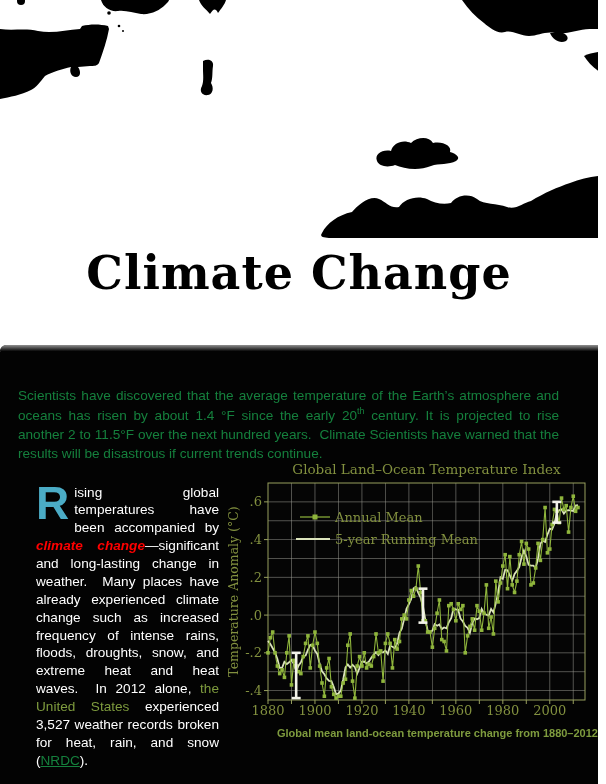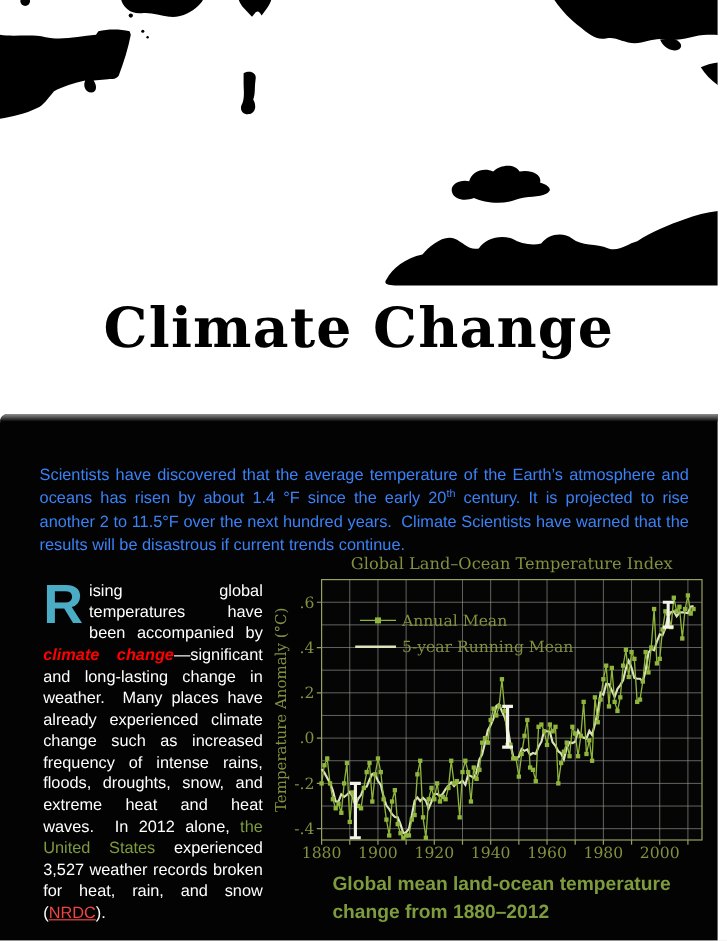--- a/index.html
+++ b/index.html
@@ -6,33 +6,33 @@
   .page{position:relative;width:598px;height:784px;background:#ffffff;overflow:hidden;
         font-family:"Liberation Sans",sans-serif;}
   .clouds{position:absolute;top:0;left:0;}
   .title{position:absolute;top:246px;left:0;width:100%;text-align:center;
          font-family:"DejaVu Serif",serif;font-weight:bold;font-size:46px;color:#000;
          letter-spacing:1px;}
   .panel{position:absolute;left:0;top:345px;width:606px;height:439px;background:#030303;
          border-radius:7px 7px 0 0;}
   .panel-edge{position:absolute;left:0;top:0;width:100%;height:6px;
          border-radius:7px 7px 0 0;background:linear-gradient(#909090,#0a0a0a);}
-  .intro{position:absolute;left:33px;top:372px;width:541px;color:#3b82f6;
+  .intro{position:absolute;left:18px;top:372px;width:541px;color:#15803d;
          font-size:13.6px;line-height:1.42;text-align:justify;}
   .intro sup{font-size:9px;}
   .leftcol{position:absolute;left:36px;top:470px;width:183px;color:#ffffff;
          font-size:13.6px;line-height:1.315;text-align:justify;}
   .dropcap{float:left;font-size:46px;line-height:34px;padding:2px 5px 0 0;
          color:#4BACC6;font-weight:bold;}
   .red{color:#FF0000;font-weight:bold;font-style:italic;}
   .green{color:#7E9B3E;}
-  .link{color:#ef4444;text-decoration:underline;cursor:pointer;}
+  .link{color:#15803d;text-decoration:underline;cursor:pointer;}
   .chart{position:absolute;left:228px;top:460px;}
   .caption{position:absolute;left:277px;top:726px;color:#7E9B3E;font-weight:bold;
-         font-size:16px;line-height:1.45;}
+         font-size:11px;line-height:1.45;}
 </style>
 </head>
 <body>
 
 <div class="page">
 
   <svg class="clouds" width="606" height="247" viewBox="0 0 606 247">
     <rect x="0" y="0" width="606" height="247" fill="#ffffff"></rect>
     <g fill="#000000">
       <circle cx="21" cy="1" r="4"></circle>

